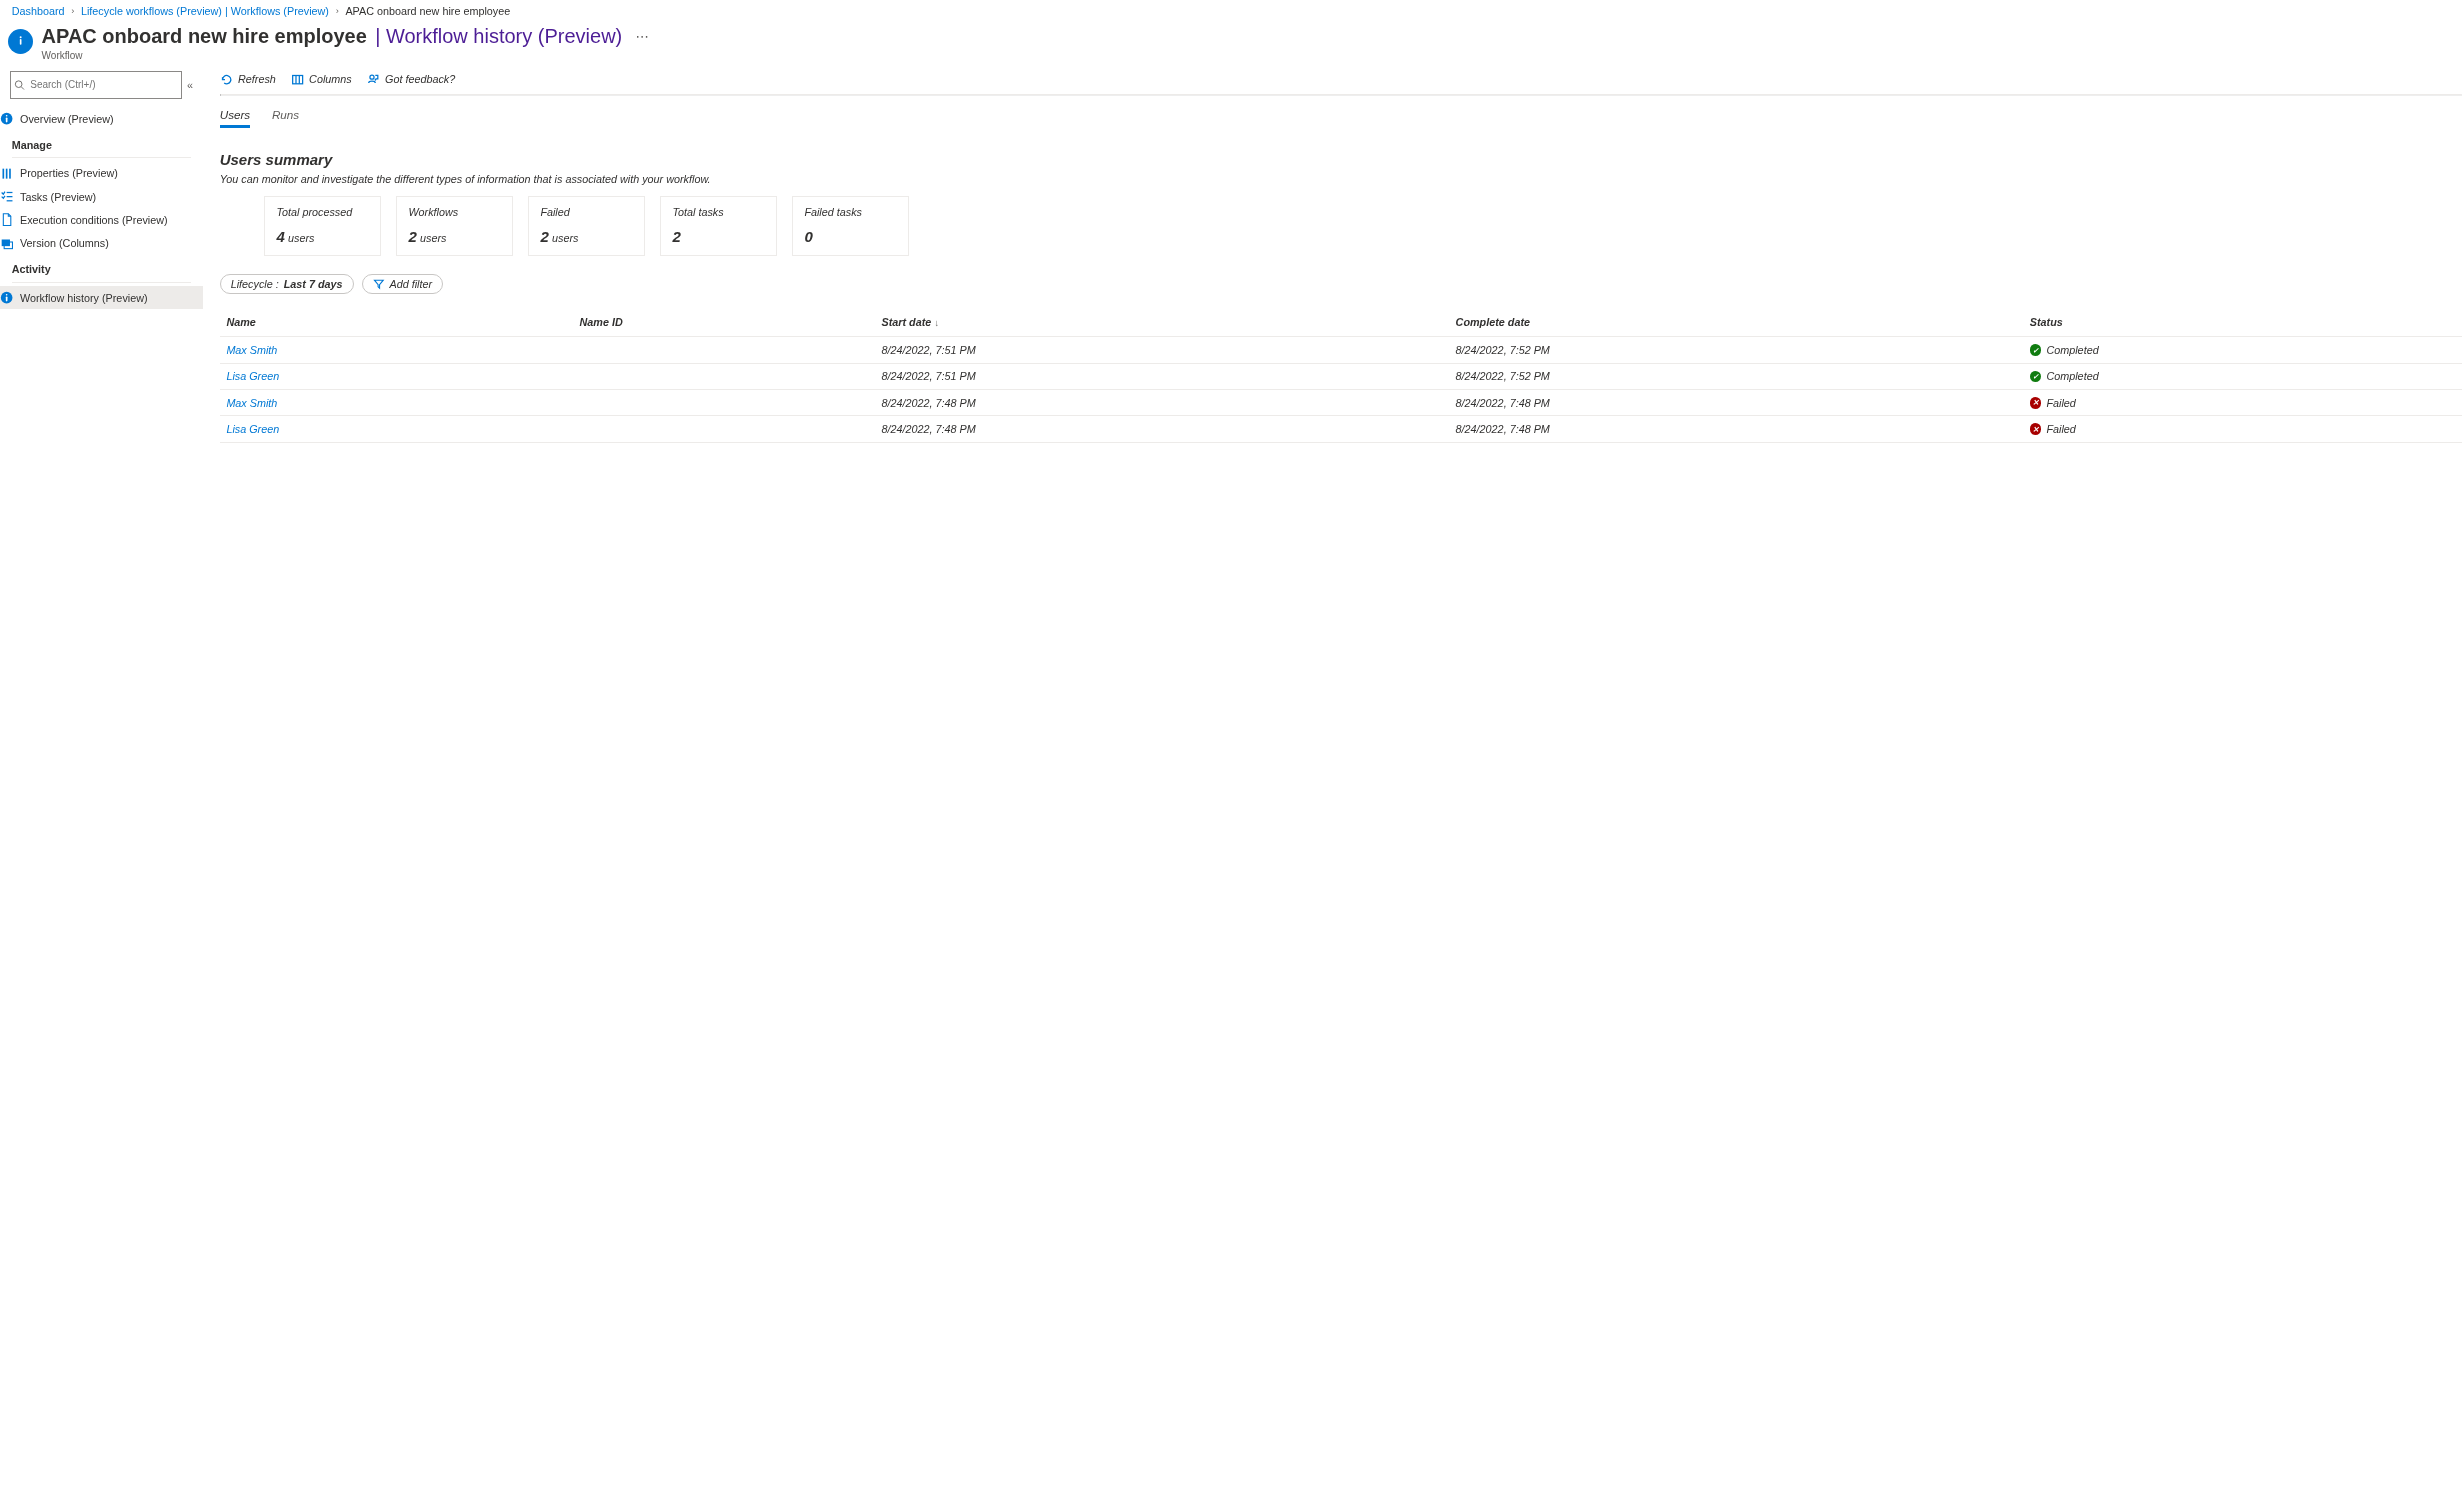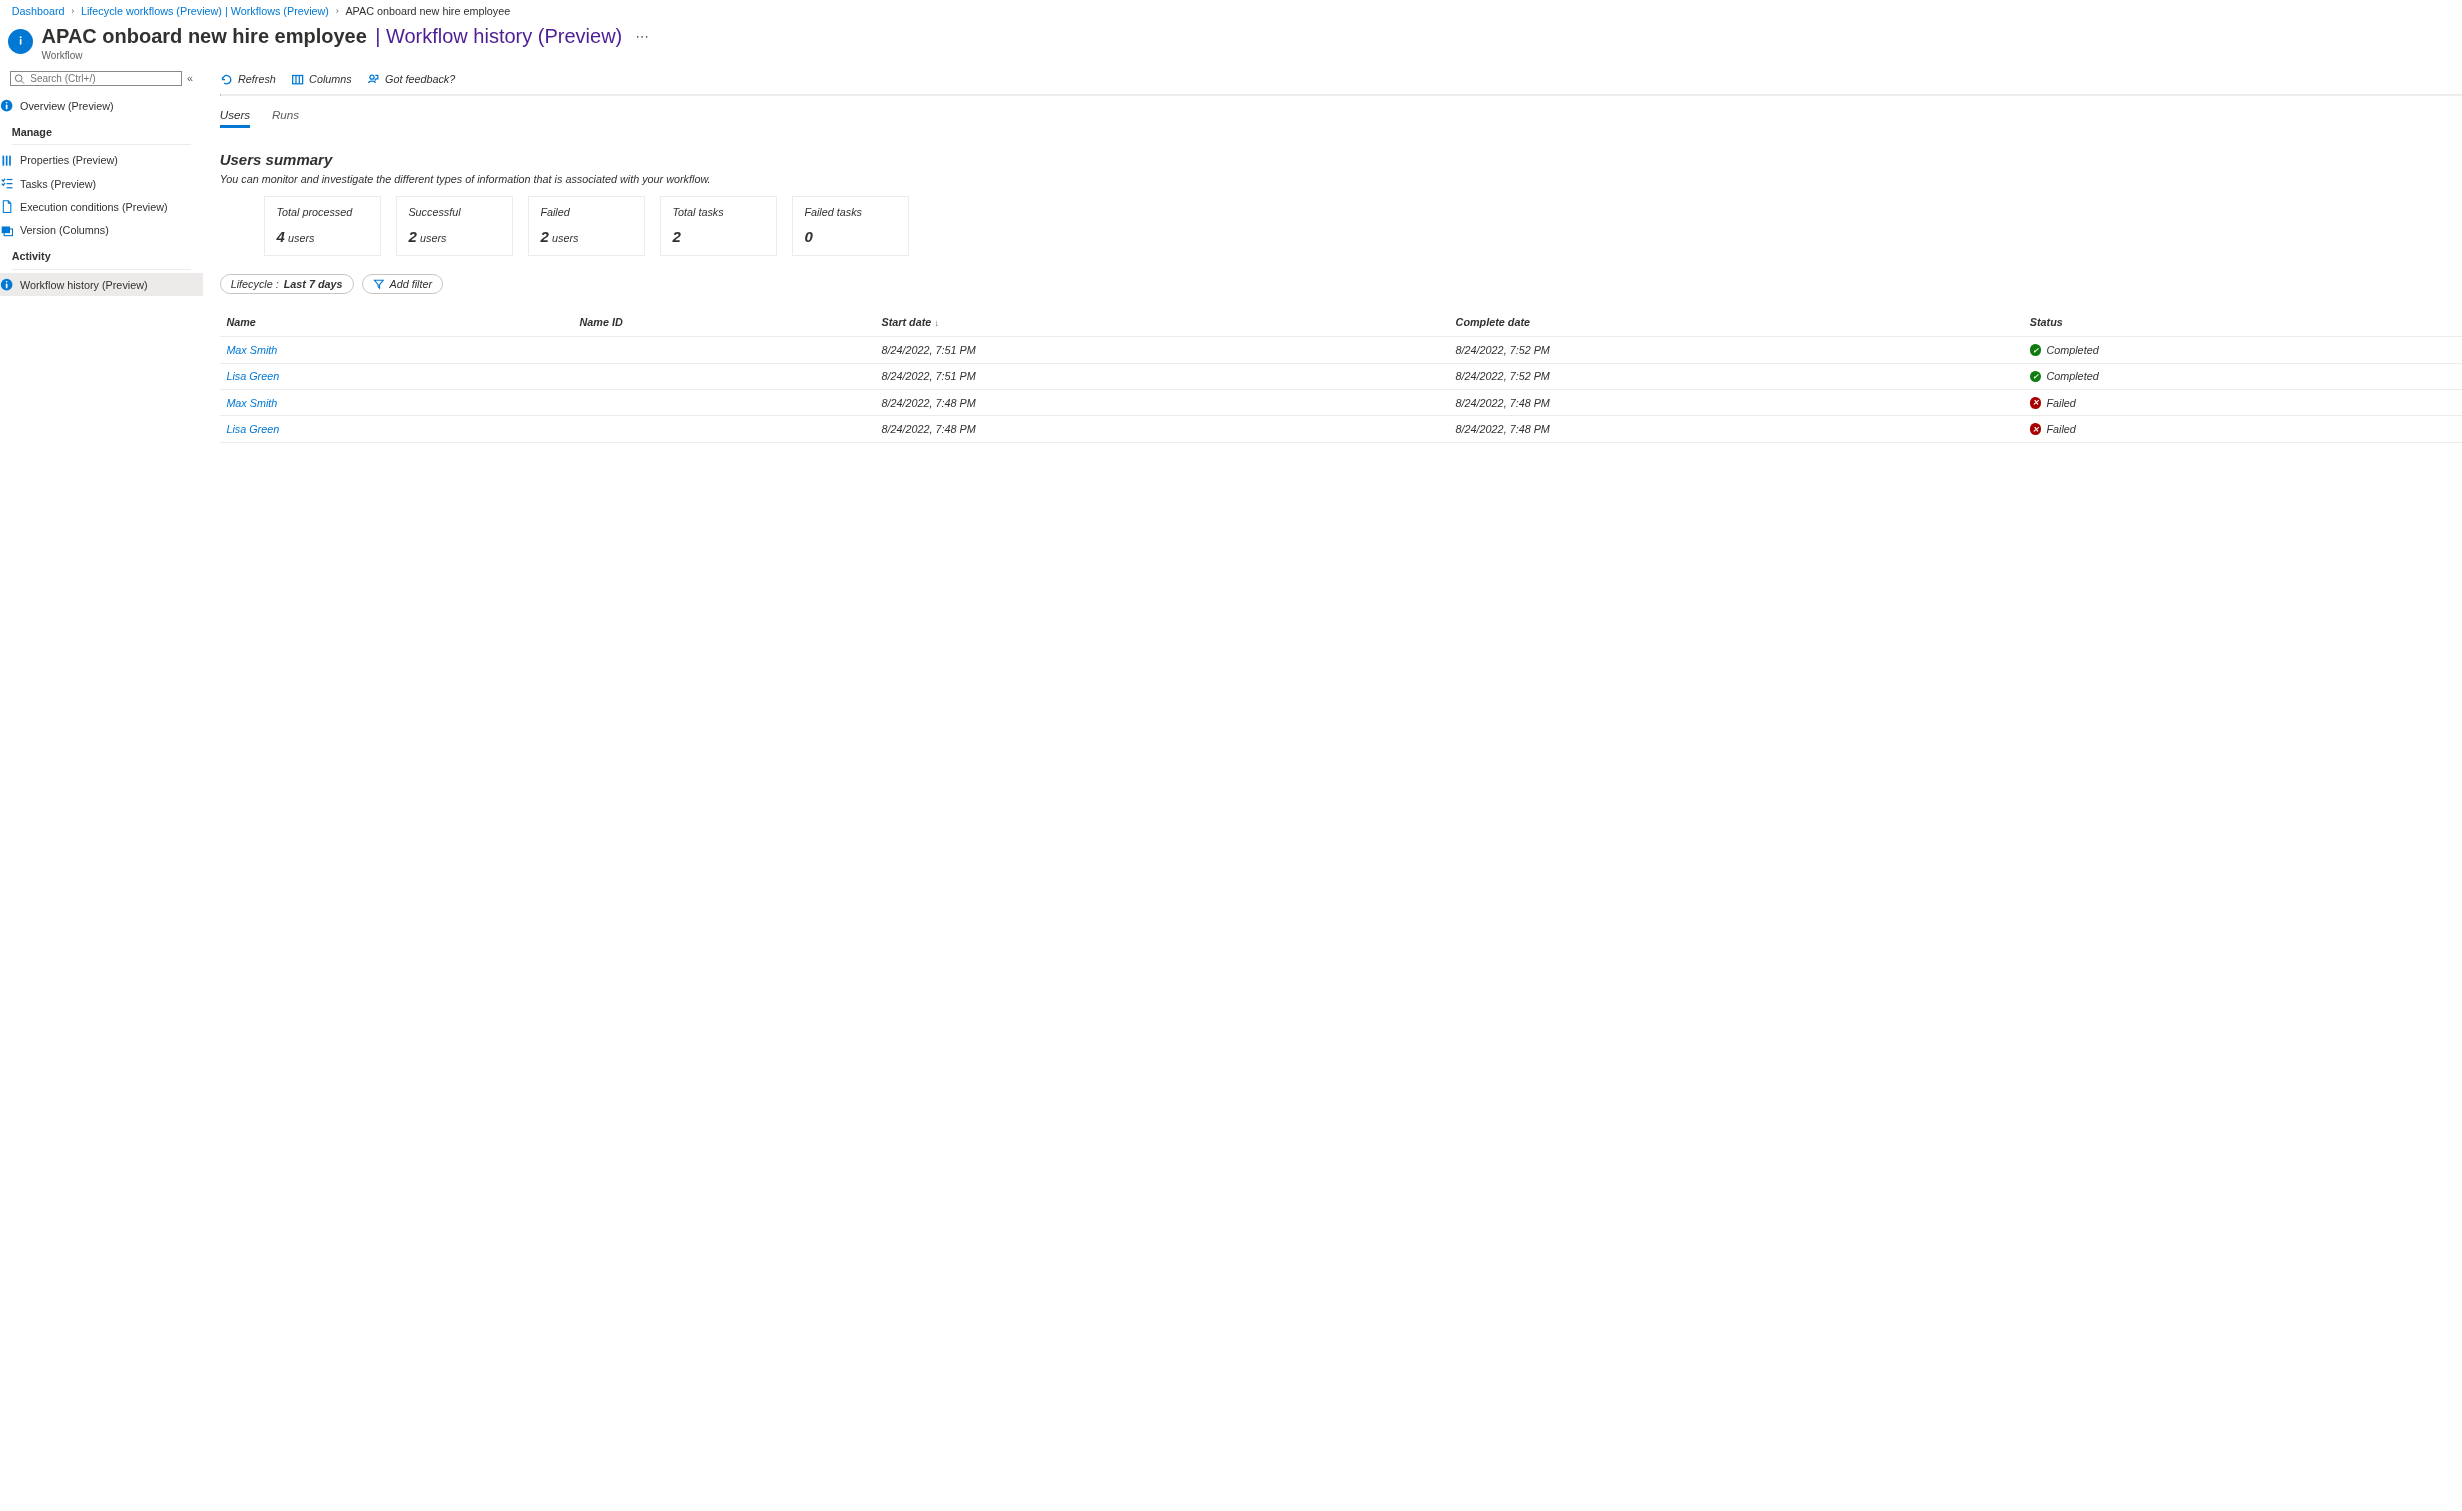--- a/index.html
+++ b/index.html
@@ -58,21 +58,21 @@
     padding: 0 0 0 16.7px;
     min-width: 0;
     font-style: italic;
   }
 
   
   .search-row { display: flex; align-items: center; gap: 5px; padding: 0 10px 8.3px 10px; }
   .search-box {
     flex: 1;
     border: 0.8px solid #8a8886;
-    height: 15px;
+    height: 28px;
     display: flex; align-items: center;
     padding: 0 3.3px;
     gap: 3.3px;
     background: #fff;
   }
   .search-box svg { width: 11.7px; height: 11.7px; fill: #605e5c; }
   .search-box input {
     border: none; outline: none; font-size: 10px; width: 100%; color: #605e5c; background: transparent;
   }
   .collapse-btn { color: #605e5c; cursor: pointer; font-size: 10.8px; }
@@ -319,21 +319,21 @@
 
     <div class="cards">
       <div class="card">
         <div class="card-label">Total processed</div>
         <div class="card-value">
             <span class="num">4</span>
             <span>users</span>
           </div>
       </div>
       <div class="card">
-        <div class="card-label">Successful</div>
+        <div class="card-label">Workflows</div>
         <div class="card-value">
             <span class="num">2</span>
             <span>users</span>
           </div>
       </div>
       <div class="card">
         <div class="card-label">Failed</div>
         <div class="card-value">
             <span class="num">2</span>
             <span>users</span>

